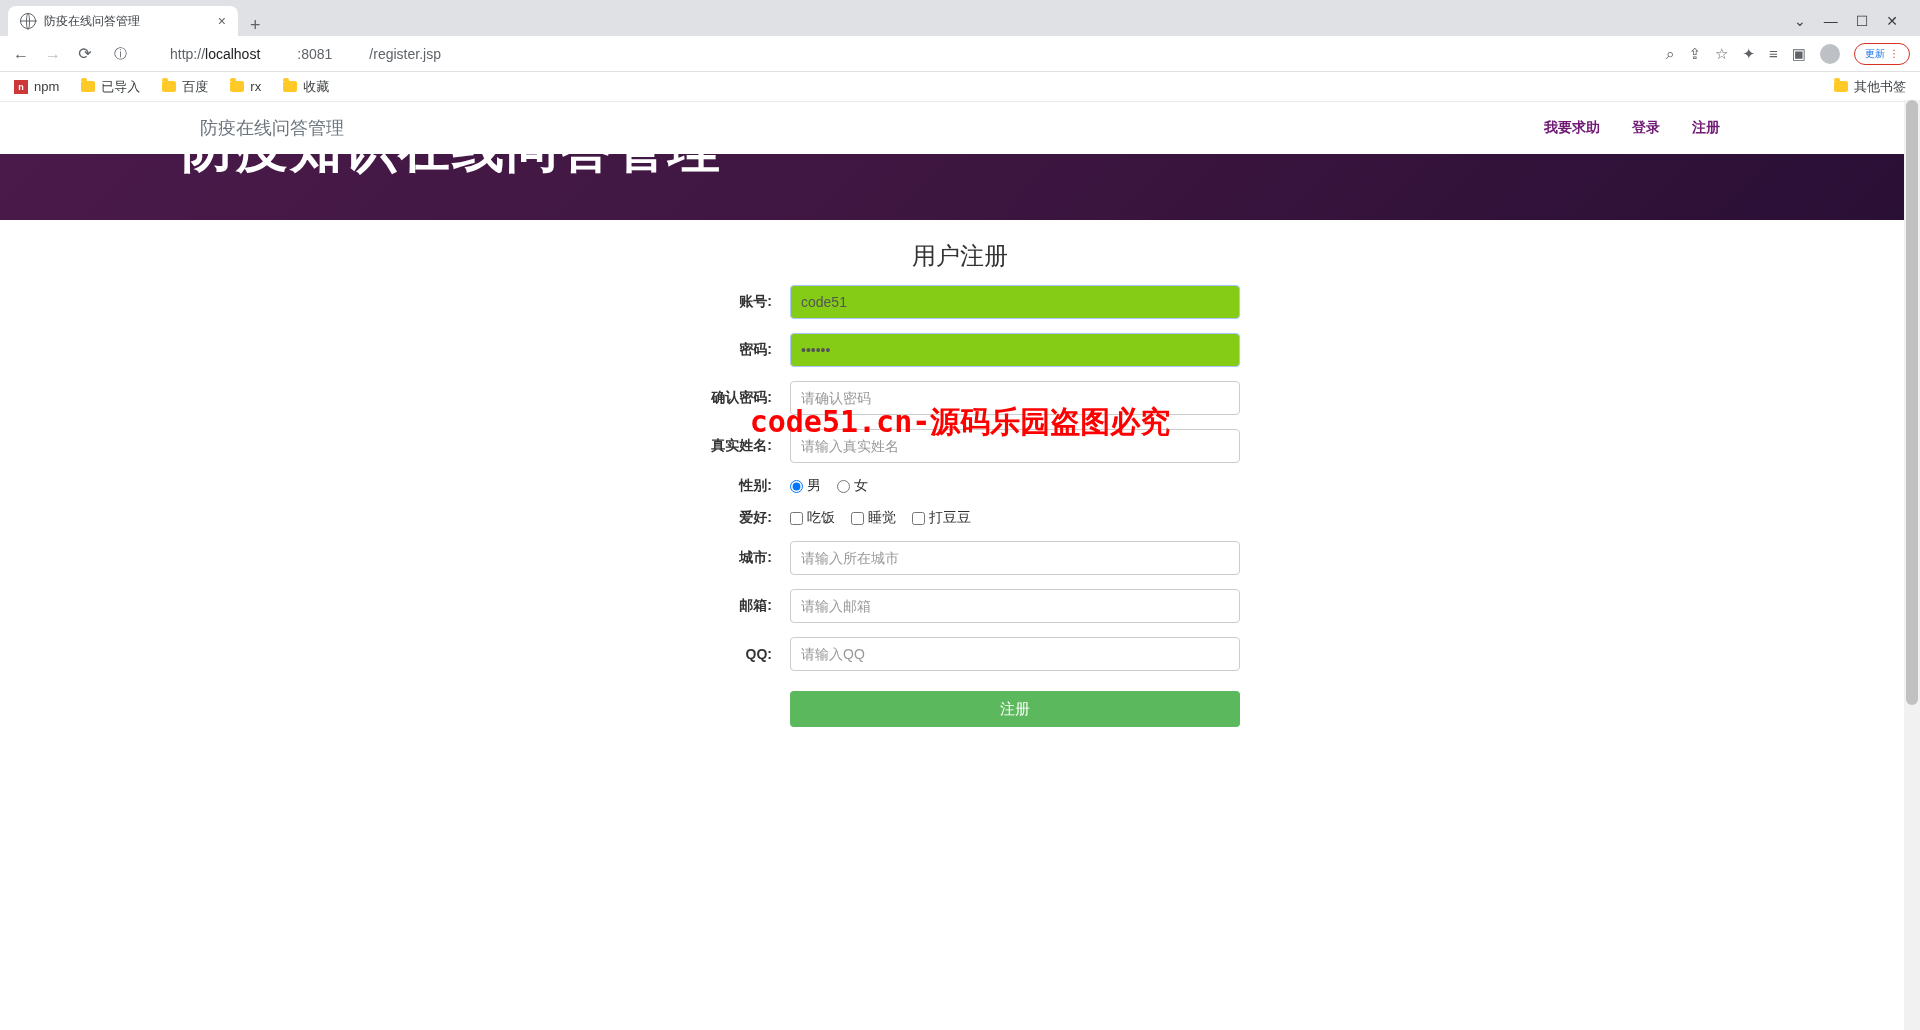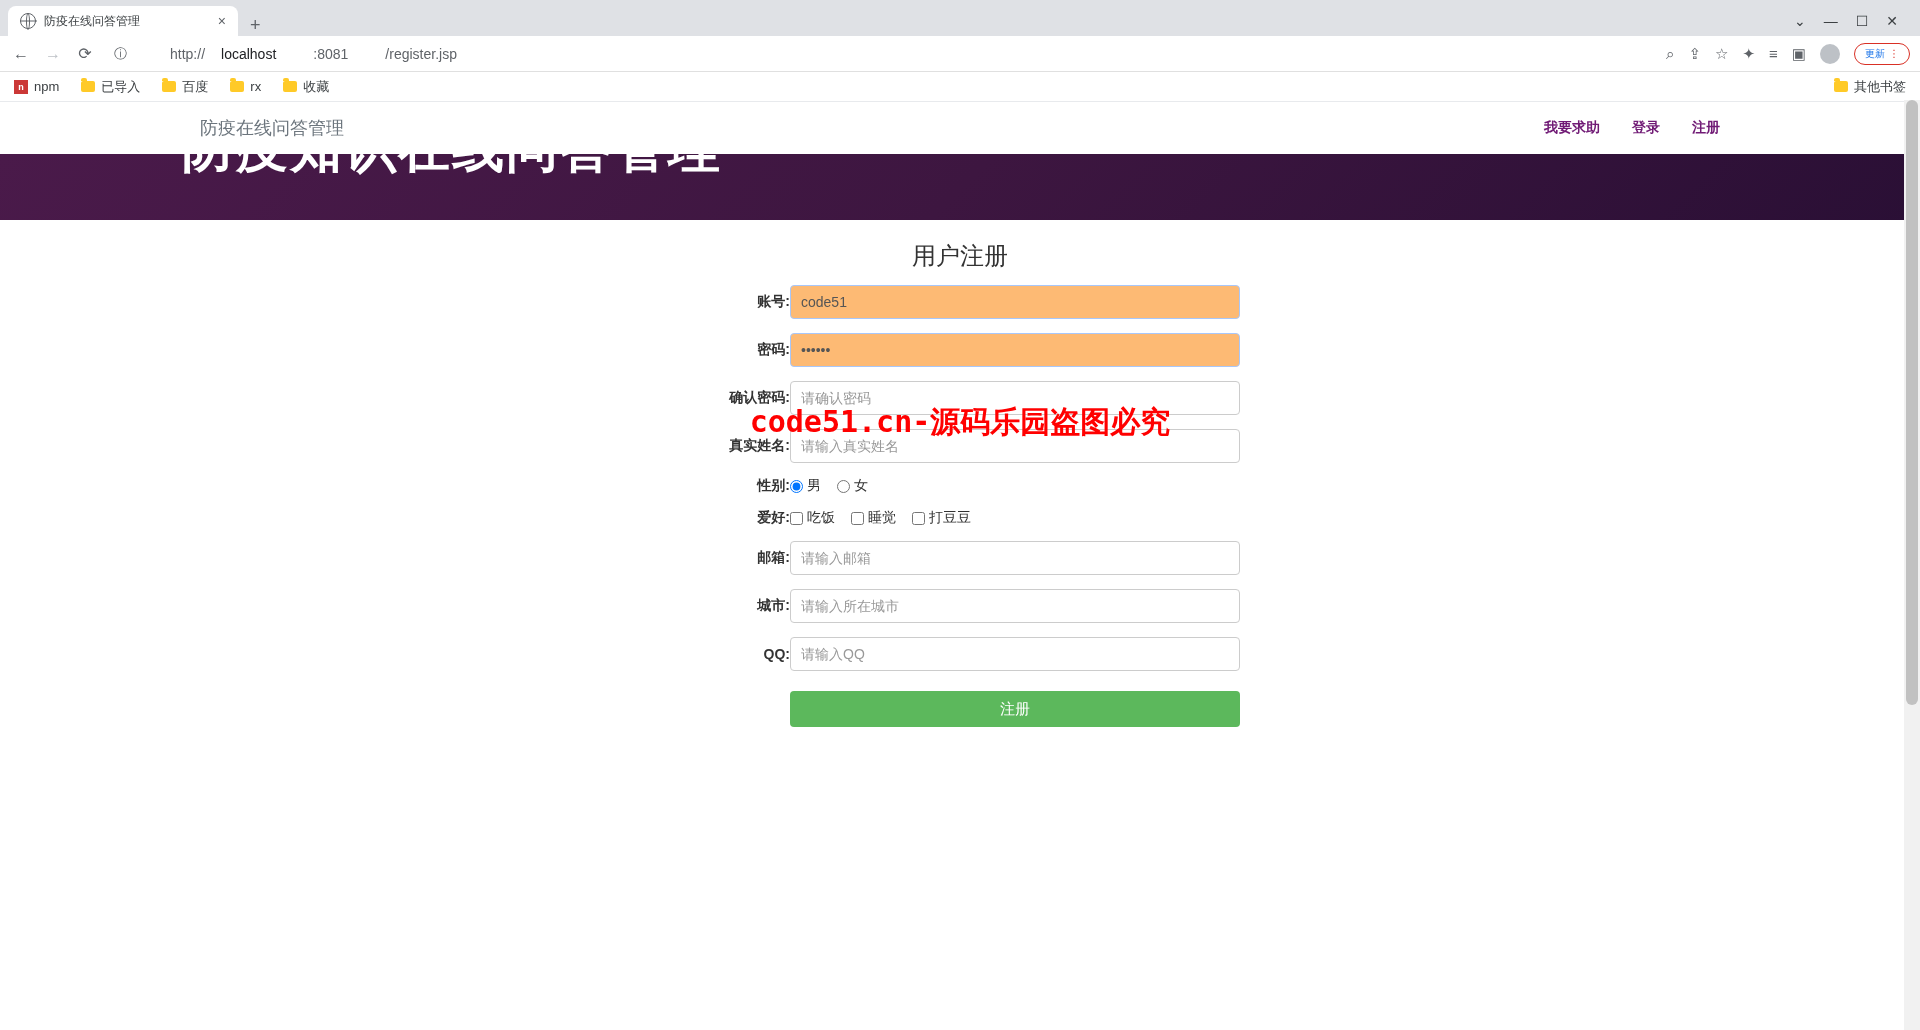--- a/index.html
+++ b/index.html
@@ -15,21 +15,21 @@
 .tab-close { margin-left: auto; color: #5f6368; font-size: 14px; cursor: pointer; }
 .new-tab { color: #5f6368; font-size: 18px; padding: 0 12px; cursor: pointer; }
 .win-controls { margin-left: auto; display: flex; gap: 18px; padding-right: 14px; color: #3c4043; align-self: center; }
 .win-controls span { cursor: pointer; }
 
 .toolbar { display: flex; align-items: center; background: #fff; height: 36px; padding: 0 10px; gap: 10px; border-bottom: 1px solid #e0e0e0; }
 .nav-btn { width: 22px; text-align: center; color: #5f6368; font-size: 16px; cursor: pointer; }
 .addr-bar { flex: 1; display: flex; align-items: center; gap: 6px; font-size: 14px; color: #202124; padding: 4px 8px; }
 .addr-info { color: #5f6368; font-size: 13px; }
 .addr-url { color: #202124; }
-.addr-url .host { color: #202124; margin-left: 16px; }
+.addr-url .host { color: #202124; }
 .addr-url .path { color: #5f6368; margin-left: 37px; }
 .tb-right { display: flex; align-items: center; gap: 14px; color: #5f6368; }
 .tb-icon { cursor: pointer; font-size: 15px; }
 .update-btn { border: 1px solid #d93025; color: #1a73e8; border-radius: 14px; padding: 3px 10px; font-size: 10px; display: flex; align-items: center; gap: 4px; }
 .update-btn .dots { color: #d93025; }
 .avatar { width: 20px; height: 20px; border-radius: 50%; background: #bdc1c6; display:inline-block;}
 
 .bookmarks { display: flex; align-items: center; background: #fff; height: 30px; padding: 0 14px; gap: 22px; font-size: 13px; color: #3c4043; border-bottom: 1px solid #e8eaed; }
 .bm-item { display: flex; align-items: center; gap: 6px; cursor: pointer; }
 .bm-folder { width: 14px; height: 11px; background: #ffca28; border-radius: 2px; position: relative; }
@@ -42,23 +42,23 @@
 .brand { font-size: 18px; color: #6c757d; }
 .nav-links { margin-left: auto; display: flex; gap: 32px; }
 .nav-link { color: #701a75; cursor: pointer; font-weight: bold; }
 
 .banner { height: 66px; background: linear-gradient(135deg, #4a1a4a, #3d1640, #2a0f35); position: relative; overflow: hidden; }
 .banner-text { position: absolute; left: 182px; top: -40px; font-size: 52px; font-weight: bold; color: #fff; white-space: nowrap; letter-spacing: 2px;}
 
 .form-wrap { max-width: 560px; margin: 0 auto; padding: 20px 0; }
 .form-title { text-align: center; font-size: 24px; color: #333; margin-bottom: 13px; }
 .form-row { display: flex; align-items: center; margin-bottom: 14px; }
-.form-label { width: 110px; text-align: right; font-weight: bold; color: #333; }
+.form-label { width: 110px; text-align: right; font-weight: bold; padding-right: 18px; color: #333; }
 .form-control { flex: 1; height: 34px; border: 1px solid #ccc; border-radius: 4px; padding: 0 10px; font-size: 14px; color: #555; }
-.form-control.autofill { background: #fdba74; border-color: #a8c7fa; }
+.form-control.autofill { background: #84cc16; border-color: #a8c7fa; }
 .form-control::placeholder { color: #999; }
 .radio-group, .check-group { display: flex; gap: 16px; align-items: center; }
 .radio-item, .check-item { display: flex; align-items: center; gap: 4px; color: #333;}
 .date-group { display: flex; flex: 1; }
 .date-input { flex: 1; height: 34px; border: 1px solid #ccc; border-right: none; border-radius: 4px 0 0 4px; padding: 0 10px; background: #eee; color: #555; }
 .date-btn { width: 34px; height: 34px; border: 1px solid #ccc; background: #fff; display: flex; align-items: center; justify-content: center; cursor: pointer; }
 .date-btn.clear { border-right: none; }
 .date-btn.pick { border-radius: 0 4px 4px 0; }
 .grid-icon { display: grid; grid-template-columns: repeat(3, 3px); grid-template-rows: repeat(3, 3px); gap: 1px; }
 .grid-icon span { background: #555; }
@@ -204,27 +204,27 @@
         </label>
       <label class="check-item">
           <input type="checkbox" style=""> 
           <span>打豆豆</span>
         </label>
     </div>
   </div>
 
 
   <div class="form-row">
+    <label class="form-label">城市:</label>
+    <input class="form-control" placeholder="请输入所在城市" style="">
+  </div>
+
+  <div class="form-row">
     <label class="form-label">邮箱:</label>
     <input class="form-control" placeholder="请输入邮箱" style="">
-  </div>
-
-  <div class="form-row">
-    <label class="form-label">城市:</label>
-    <input class="form-control" placeholder="请输入所在城市" style="">
   </div>
 
   <div class="form-row">
     <label class="form-label">QQ:</label>
     <input class="form-control" placeholder="请输入QQ" style="">
   </div>
 
   <div class="form-row" style="margin-top:20px">
     <label class="form-label"></label>
     <button class="submit-btn">注册</button>

